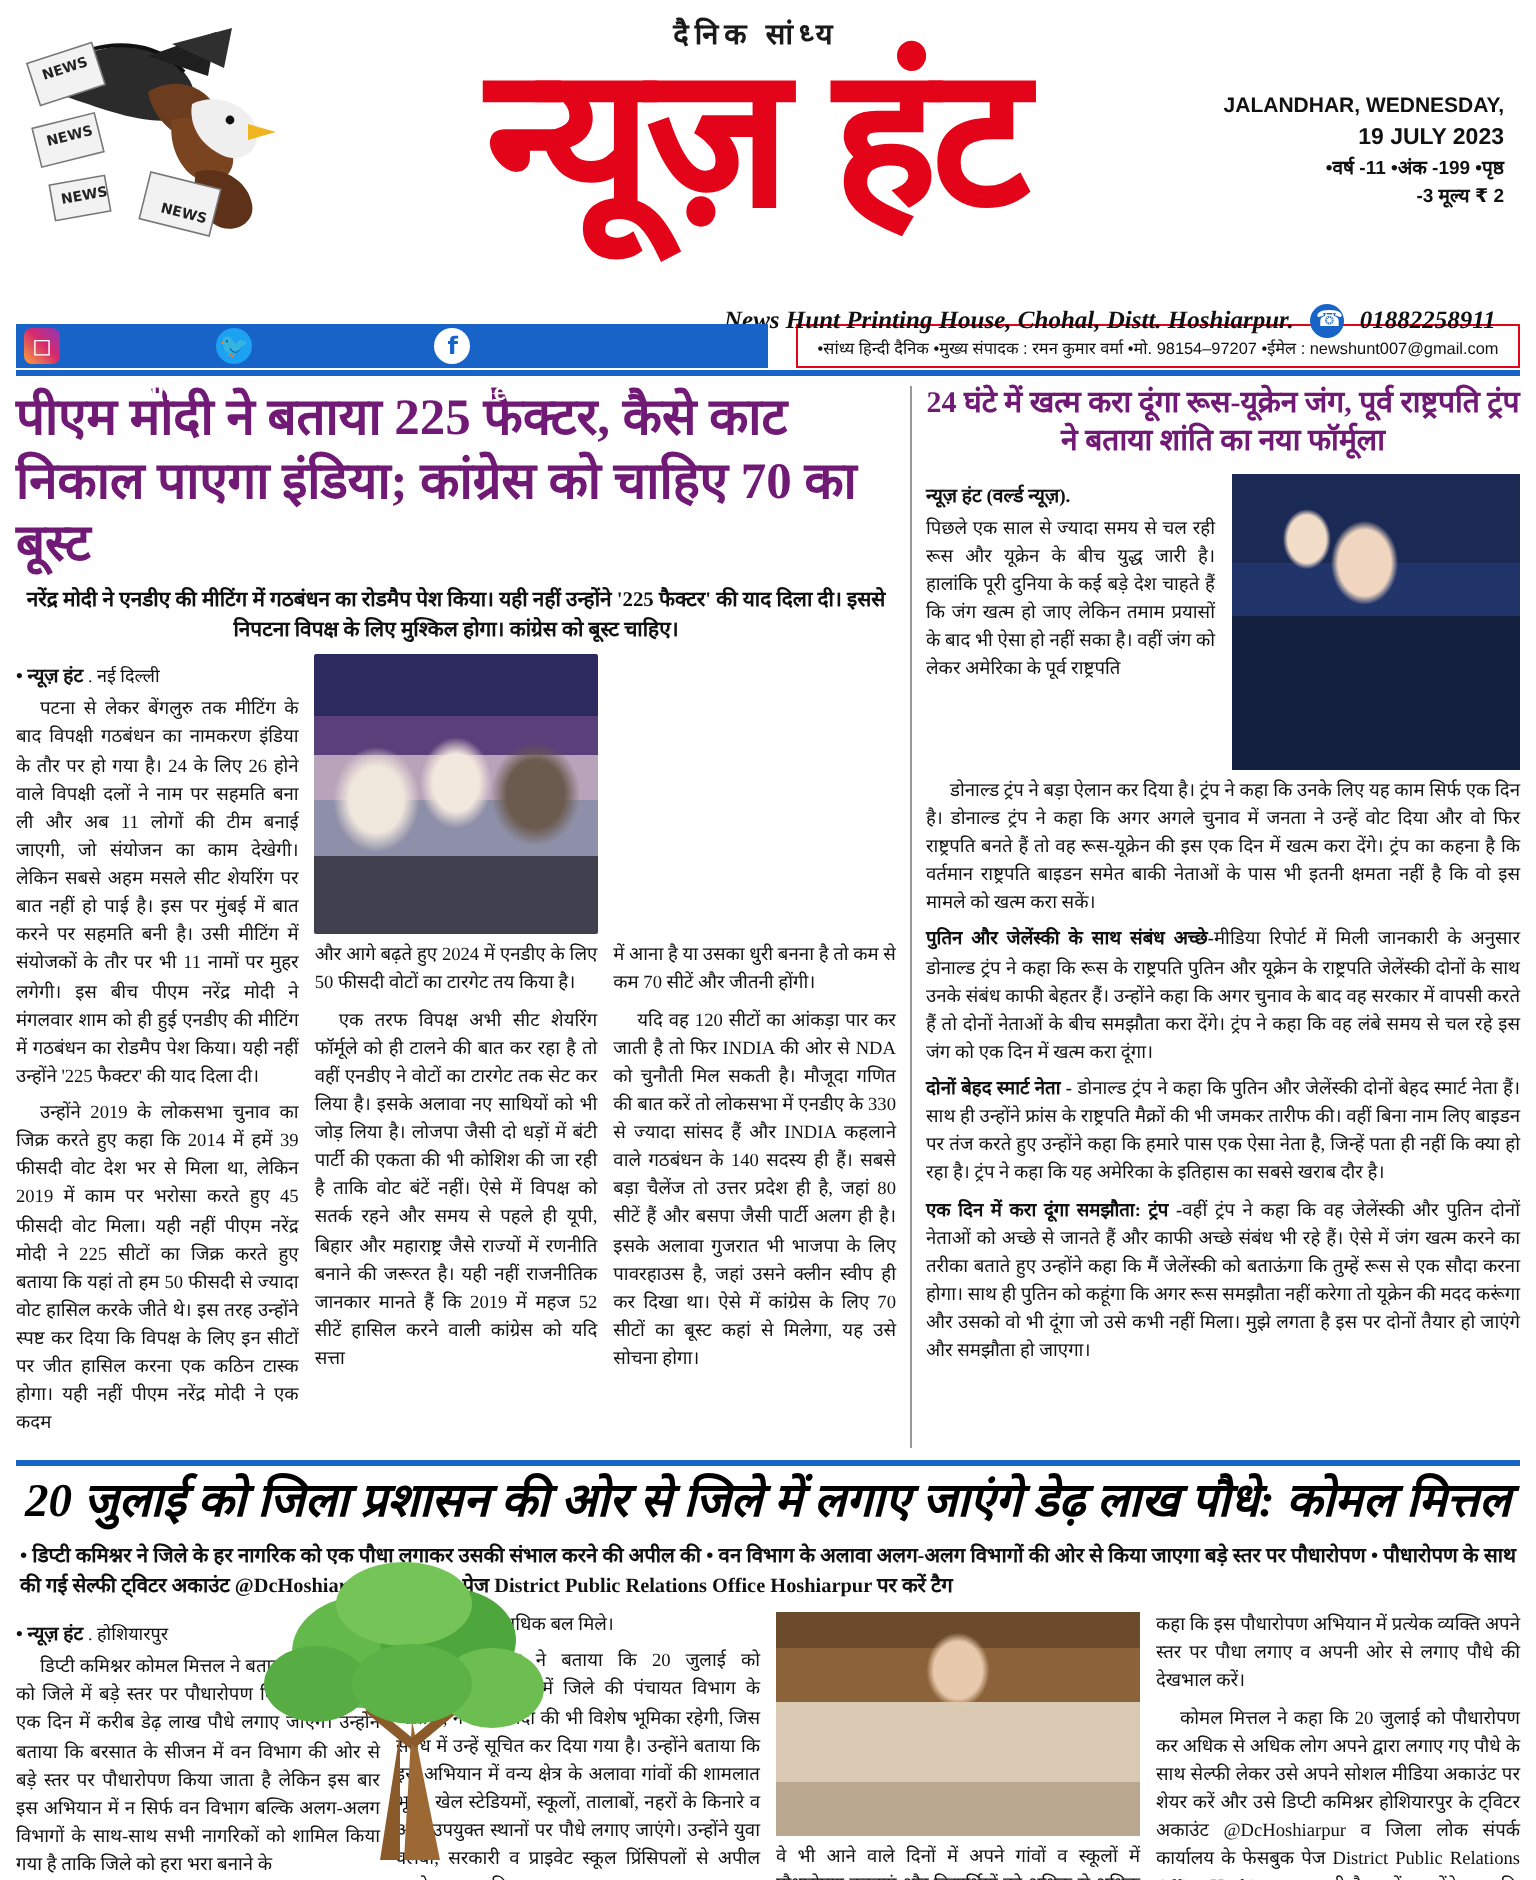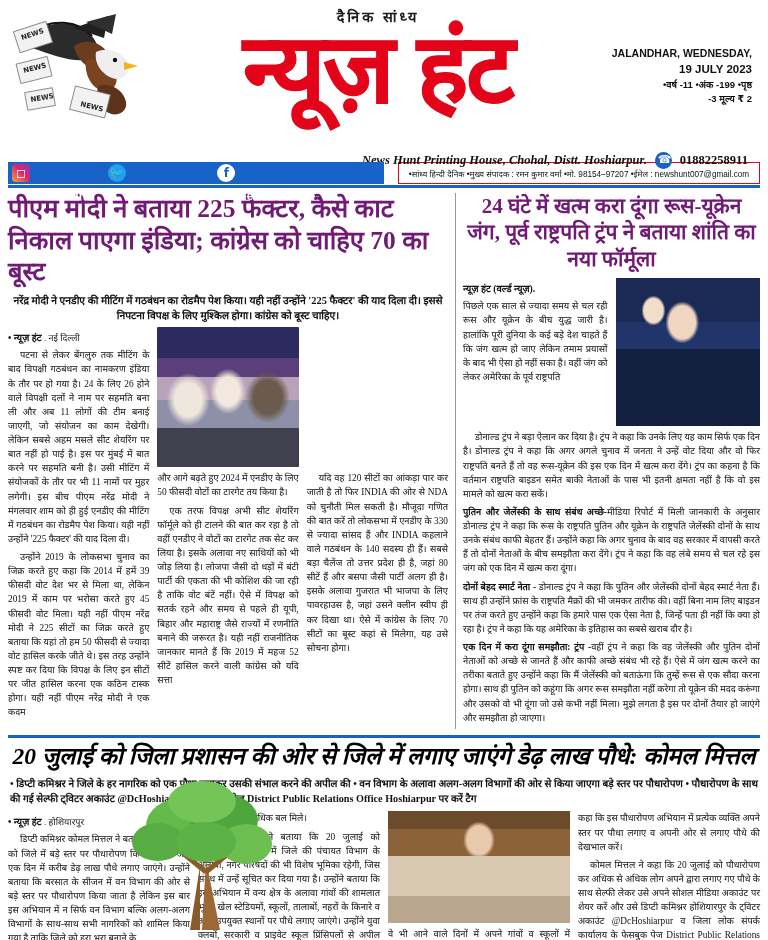--- a/index.html
+++ b/index.html
@@ -24,42 +24,42 @@
   }
   .dateblock{position:absolute;right:8px;top:46px;width:170px;text-align:right;
     font-family:"Liberation Sans","DejaVu Sans",sans-serif;font-weight:700;font-size:10.5px;line-height:1.45;color:#111;}
   .dateblock .d2{font-size:11.5px;}
   .dateblock .d3{font-size:9.5px;font-weight:700;}
   .printline{position:absolute;right:6px;top:152px;width:392px;text-align:right;
     display:flex;align-items:center;justify-content:flex-start;gap:8px;}
   .printline .ptxt{font-style:italic;font-weight:700;font-size:12.5px;color:#111;font-family:"Liberation Serif",serif;}
   .phoneicon{width:17px;height:17px;border-radius:50%;background:#1763c8;display:inline-block;position:relative;flex:0 0 auto;}
   .phoneicon:after{content:"\260E";color:#fff;font-size:11px;position:absolute;left:3px;top:1px;}
-  .phonenum{font-weight:700;font-size:12.5px;}
+  .phonenum{font-style:italic;font-weight:700;font-size:12.5px;}
 
   
   .socialbar{height:22px;display:flex;align-items:stretch;margin-top:2px;}
   .social-left{background:#1763c8;flex:0 0 372px;display:flex;align-items:center;gap:4px;padding-left:4px;position:relative;}
   .sicon{width:18px;height:18px;border-radius:4px;display:inline-block;position:relative;flex:0 0 auto;color:#fff;font-size:12px;text-align:center;line-height:18px;font-family:"DejaVu Sans",sans-serif;}
   .ig{background:linear-gradient(45deg,#f9a33c,#d6286e 55%,#8a3ab9);}
   .tw{background:#1da1f2;border-radius:50%;}
   .fb{background:#ffffff;color:#1763c8;border-radius:50%;font-weight:900;}
   .shandle{color:#fff;font-weight:700;font-size:12px;font-family:"Liberation Sans",sans-serif;margin-right:14px;margin-top:46px;}
   .social-right{flex:1 1 auto;border:1.5px solid #e3041a;background:#fff;display:flex;align-items:center;justify-content:center;margin-left:14px;}
   .social-right span{font-size:8.2px;font-family:"Liberation Sans","DejaVu Sans",sans-serif;color:#111;white-space:nowrap;}
   .rule-thick{height:3px;background:#1763c8;margin-top:1px;}
 
   
   .topzone{display:flex;margin-top:5px;}
   .story-left{width:448px;padding-right:7px;border-right:1px solid #999;box-sizing:border-box;}
   .story-right{width:304px;padding-left:7px;box-sizing:border-box;}
 
   h1.hl{font-family:"Liberation Serif","DejaVu Serif",serif;font-weight:700;margin:0;color:#701a75;}
   .hl-left{font-size:25.5px;line-height:1.24;text-align:left;}
-  .hl-right{font-size:21px;line-height:1.26;text-align:center;}
+  .hl-right{font-size:15px;line-height:1.26;text-align:center;}
   .standfirst{font-size:10.4px;line-height:1.42;text-align:center;margin:6px 2px 4px;font-weight:700;color:#111;}
 
   .byline{font-size:9.6px;font-weight:700;margin:4px 0 4px;}
   .byline .place{font-weight:400;font-size:9px;}
 
   .cols2{display:flex;gap:8px;}
   .col{flex:1 1 0;min-width:0;}
   p.body{font-size:9.3px;line-height:1.52;text-align:justify;margin:0 0 4px;text-justify:inter-word;}
   p.body.ind{text-indent:12px;}
   .photo{width:100%;border:0;display:block;}
@@ -180,20 +180,21 @@
         </div>
 
         <div class="col">
           <div class="photo photo1"></div>
           <p class="body">और आगे बढ़ते हुए 2024 में एनडीए के लिए 50 फीसदी वोटों का टारगेट तय किया है।</p>
           <p class="body ind">एक तरफ विपक्ष अभी सीट शेयरिंग फॉर्मूले को ही टालने की बात कर रहा है तो वहीं एनडीए ने वोटों का टारगेट तक सेट कर लिया है। इसके अलावा नए साथियों को भी जोड़ लिया है। लोजपा जैसी दो धड़ों में बंटी पार्टी की एकता की भी कोशिश की जा रही है ताकि वोट बंटें नहीं। ऐसे में विपक्ष को सतर्क रहने और समय से पहले ही यूपी, बिहार और महाराष्ट्र जैसे राज्यों में रणनीति बनाने की जरूरत है। यही नहीं राजनीतिक जानकार मानते हैं कि 2019 में महज 52 सीटें हासिल करने वाली कांग्रेस को यदि सत्ता</p>
         </div>
 
         <div class="col">
           <div class="photo photo1" style="visibility:hidden;height:140px"></div>
+          <p class="body">में आना है या उसका धुरी बनना है तो कम से कम 70 सीटें और जीतनी होंगी।</p>
           <p class="body ind">यदि वह 120 सीटों का आंकड़ा पार कर जाती है तो फिर INDIA की ओर से NDA को चुनौती मिल सकती है। मौजूदा गणित की बात करें तो लोकसभा में एनडीए के 330 से ज्यादा सांसद हैं और INDIA कहलाने वाले गठबंधन के 140 सदस्य ही हैं। सबसे बड़ा चैलेंज तो उत्तर प्रदेश ही है, जहां 80 सीटें हैं और बसपा जैसी पार्टी अलग ही है। इसके अलावा गुजरात भी भाजपा के लिए पावरहाउस है, जहां उसने क्लीन स्वीप ही कर दिखा था। ऐसे में कांग्रेस के लिए 70 सीटों का बूस्ट कहां से मिलेगा, यह उसे सोचना होगा।</p>
         </div>
       </div>
     </div>
 
     <div class="story-right">
       <h1 class="hl hl-right">24 घंटे में खत्म करा दूंगा रूस-यूक्रेन जंग, पूर्व राष्ट्रपति ट्रंप ने बताया शांति का नया फॉर्मूला</h1>
 
       <div class="cols2" style="margin-top:6px">
         <div class="col">

